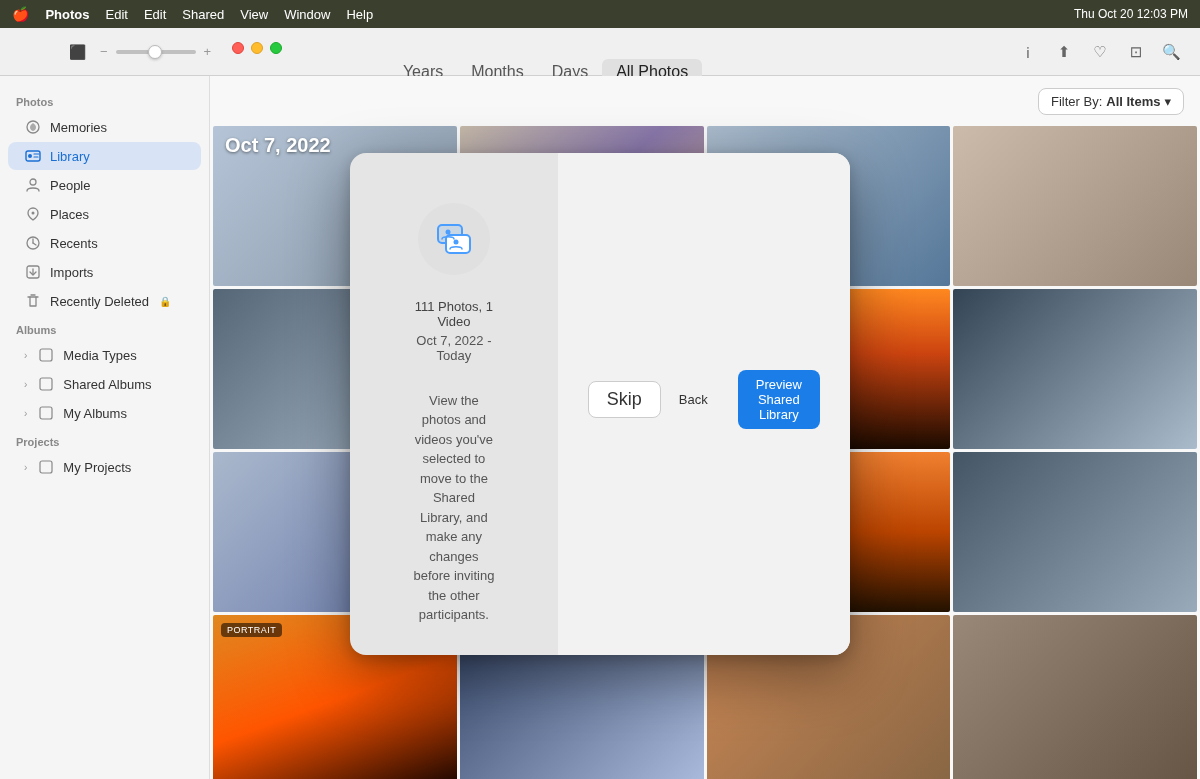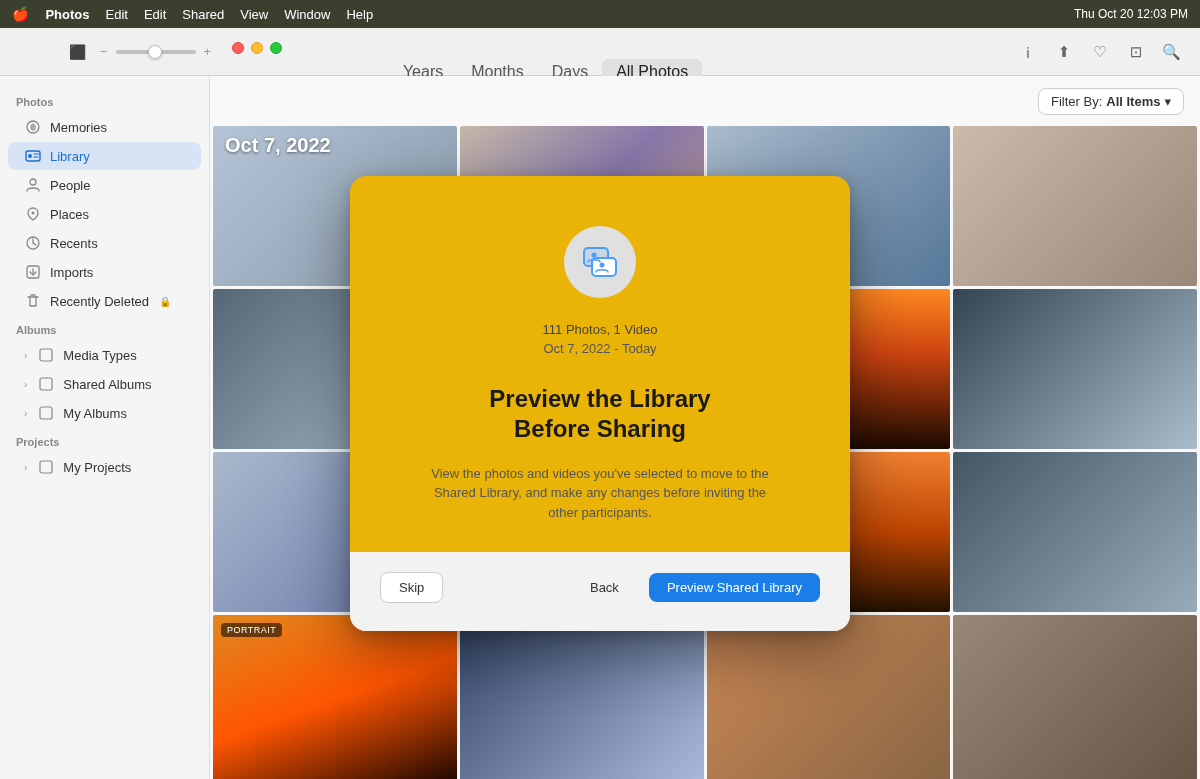--- a/index.html
+++ b/index.html
@@ -325,25 +325,25 @@
       right: 0;
       bottom: 0;
       display: flex;
       align-items: center;
       justify-content: center;
       z-index: 50;
     }
 
     .modal {
       width: 500px;
-      background: #eab308;
+      background: #e5e5e5;
       border-radius: 16px;
       box-shadow: 0 20px 60px rgba(0,0,0,0.4), 0 4px 16px rgba(0,0,0,0.2);
       display: flex;
-      flex-direction: column;
+      flex-direction: row;
       overflow: hidden;
       position: relative;
     }
 
     .modal-body {
       padding: 50px 60px 30px;
       display: flex;
       flex-direction: column;
       align-items: center;
       text-align: center;
@@ -406,21 +406,21 @@
       display: flex;
       align-items: center;
       gap: 12px;
     }
 
     .btn-skip {
       padding: 7px 18px;
       background: transparent;
       border: 1px solid #ccc;
       border-radius: 8px;
-      font-size: 13px;
+      font-size: 18px;
       color: #333;
       cursor: pointer;
       font-family: inherit;
       background: #fff;
     }
 
     .btn-back {
       padding: 7px 18px;
       background: transparent;
       border: none;
@@ -684,24 +684,20 @@
           <path d="M8 20 C8 17 20 17 20 20" stroke="#4a9eff" stroke-width="1.5" fill="none" stroke-linecap="round"></path>
 
           <circle cx="22" cy="23" r="2.5" fill="#4a9eff"></circle>
           <path d="M16 30 C16 27 28 27 28 30" stroke="#4a9eff" stroke-width="1.5" fill="none" stroke-linecap="round"></path>
         </svg>
       </div>
 
       <div class="modal-stats">111 Photos, 1 Video</div>
       <div class="modal-date-range">Oct 7, 2022 - Today</div>
 
-      <div class="modal-title">
-        <span>Preview the Library</span><br>
-        <span>Before Sharing</span>
-      </div>
 
       <div class="modal-description">View the photos and videos you've selected to move to the Shared Library, and make any changes before inviting the other participants.</div>
     </div>
 
     <div class="modal-footer">
       <button class="btn-skip">Skip</button>
       <div class="modal-footer-center">
         <button class="btn-back">Back</button>
         <button class="btn-primary">Preview Shared Library</button>
       </div>

